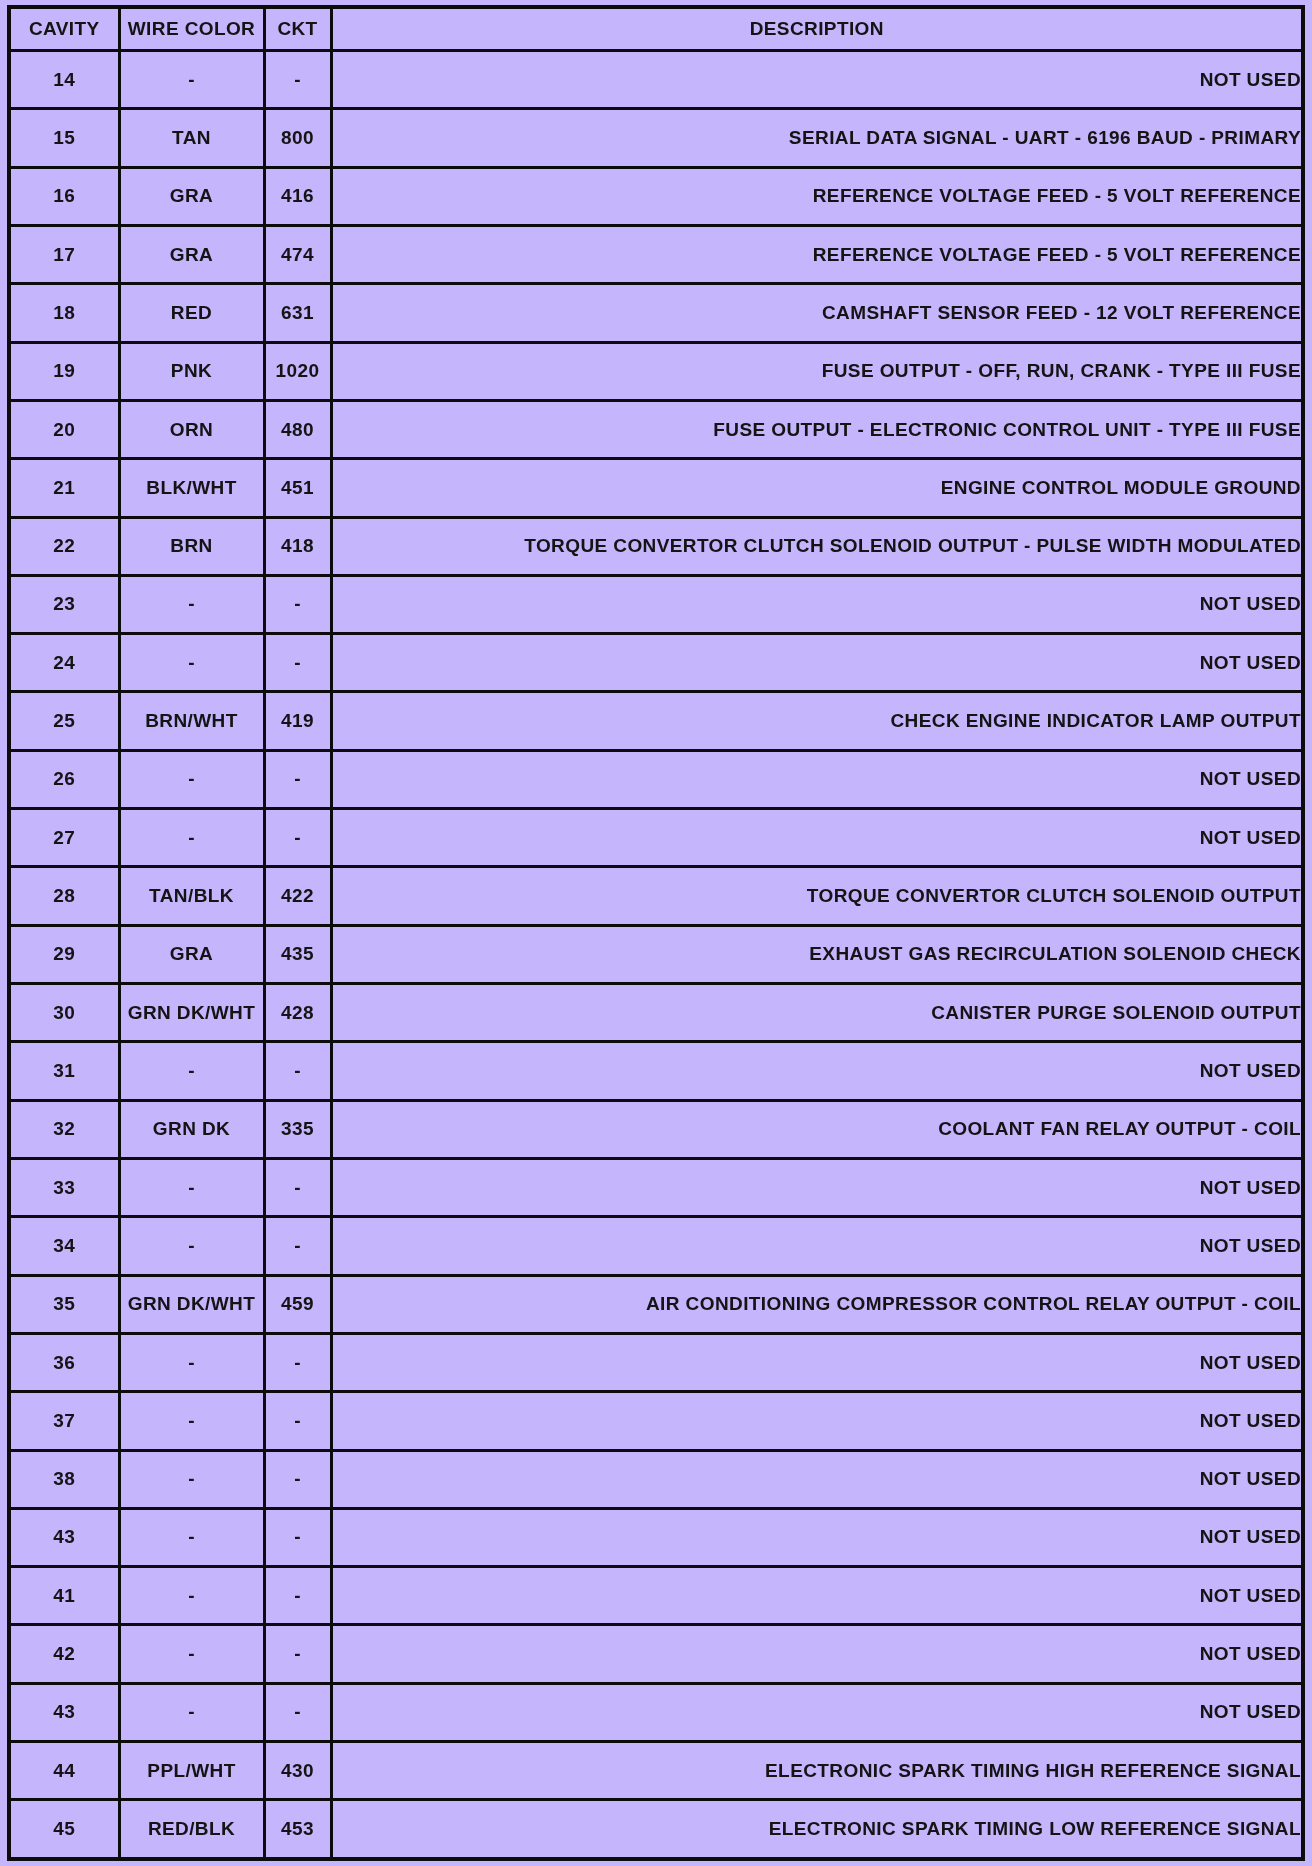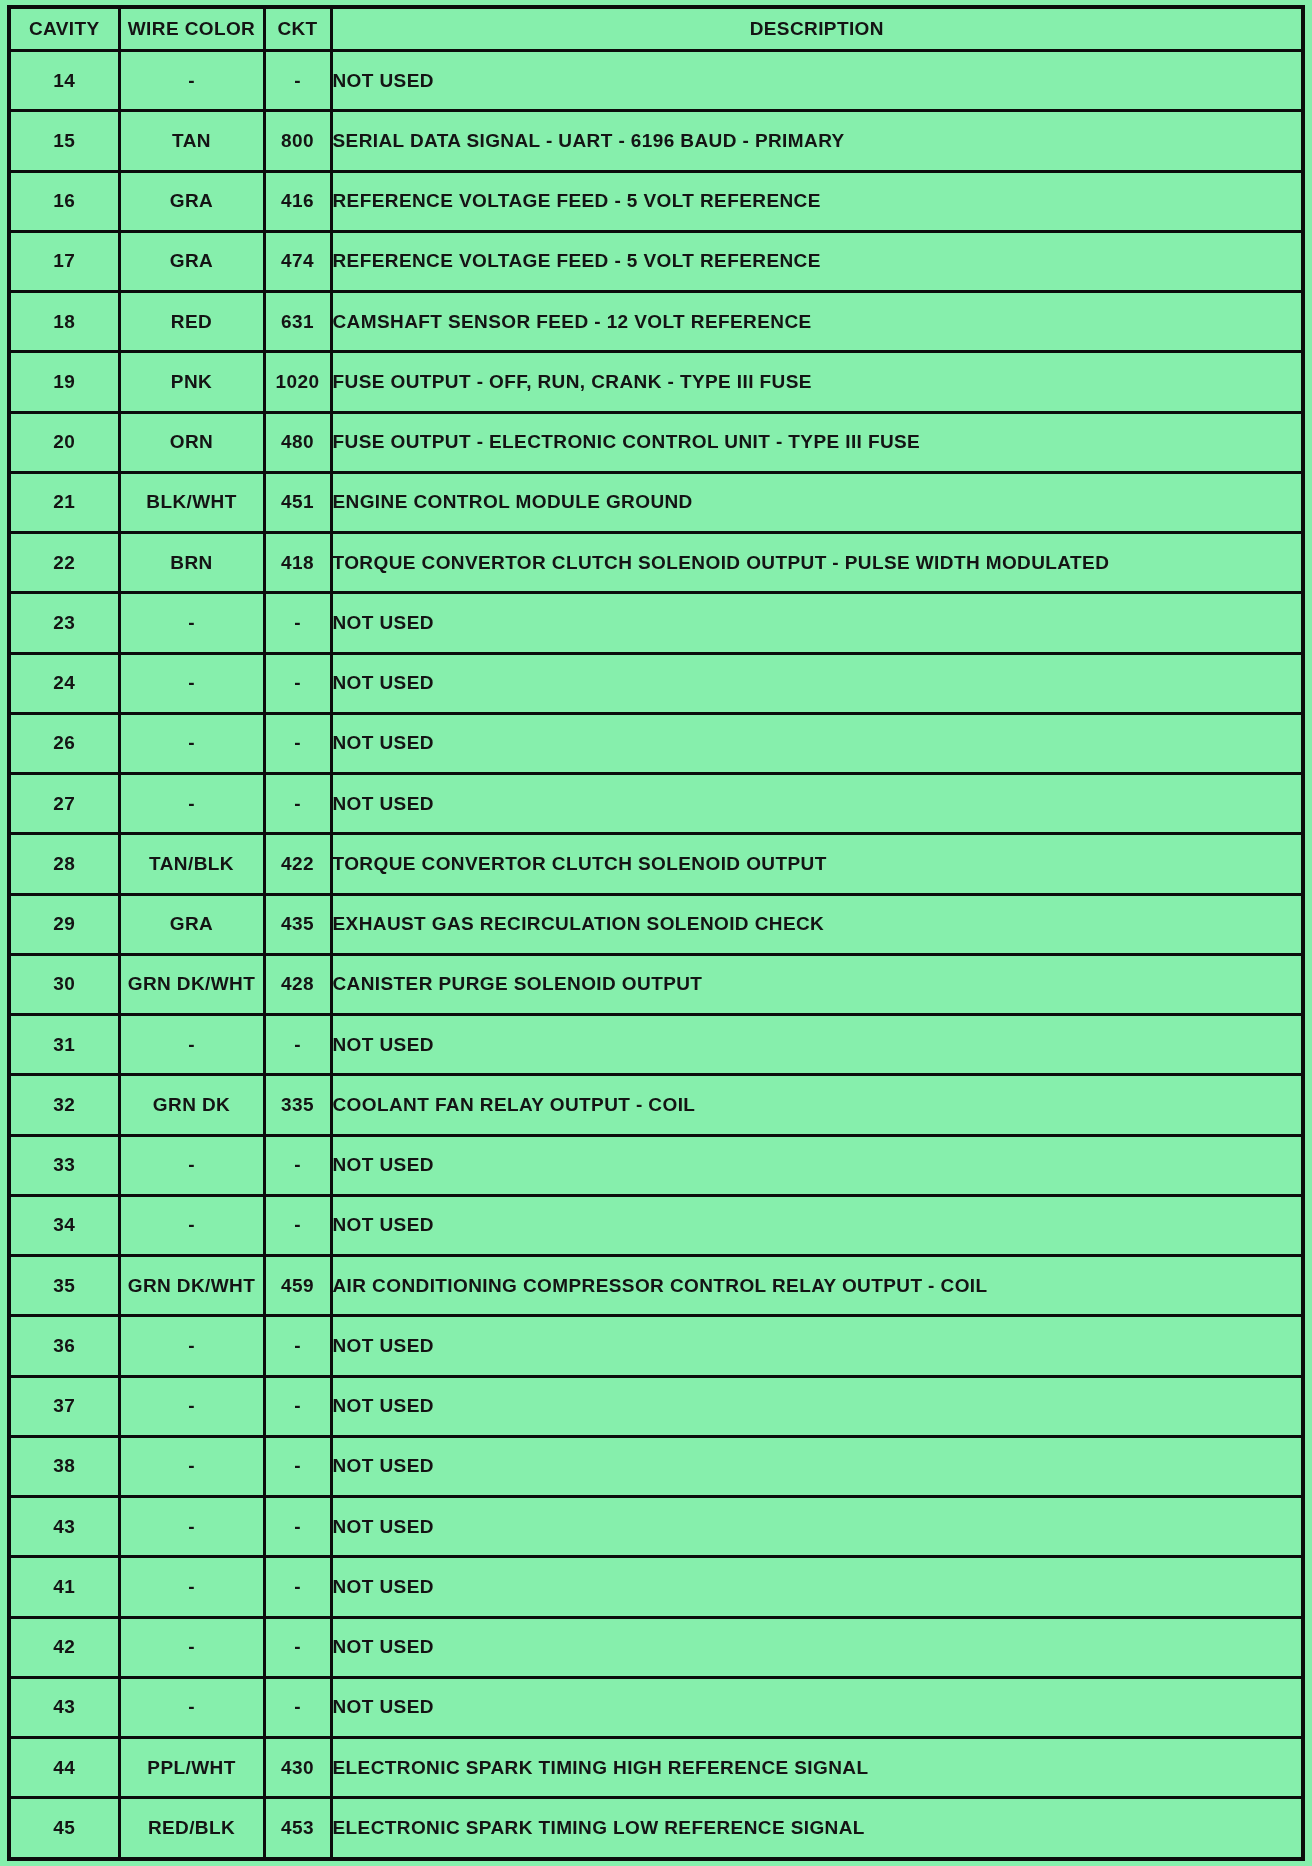--- a/index.html
+++ b/index.html
@@ -4,21 +4,21 @@
 <style>
   html, body {
     margin: 0;
     padding: 0;
     background: #fdfdfc;
     font-family: "Liberation Sans", sans-serif;
   }
   .page {
     width: 1312px;
     height: 1866px;
-    background: #86efac;
+    background: #c4b5fd;
     box-sizing: border-box;
     padding: 5px 7px;
     position: relative;
   }
   table.pinout {
     width: 100%;
     height: 100%;
     border-collapse: collapse;
     table-layout: fixed;
     color: #141414;
@@ -49,21 +49,21 @@
   col.c-cavity      { width: 110px; }
   col.c-wire        { width: 145px; }
   col.c-ckt         { width: 67px; }
   col.c-description { width: auto; }
   td.cell-cavity,
   td.cell-wire,
   td.cell-ckt {
     text-align: center;
   }
   td.cell-desc {
-    text-align: left;
+    text-align: right;
     padding-left: 9px;
   }
 </style>
 </head>
 <body>
 
 <div class="page">
   <table class="pinout">
     <colgroup>
       <col class="c-cavity">
@@ -140,20 +140,26 @@
           <td class="cell-ckt">-</td>
           <td class="cell-desc">NOT USED</td>
         </tr>
         <tr>
           <td class="cell-cavity">24</td>
           <td class="cell-wire">-</td>
           <td class="cell-ckt">-</td>
           <td class="cell-desc">NOT USED</td>
         </tr>
         <tr>
+          <td class="cell-cavity">25</td>
+          <td class="cell-wire">BRN/WHT</td>
+          <td class="cell-ckt">419</td>
+          <td class="cell-desc">CHECK ENGINE INDICATOR LAMP OUTPUT</td>
+        </tr>
+        <tr>
           <td class="cell-cavity">26</td>
           <td class="cell-wire">-</td>
           <td class="cell-ckt">-</td>
           <td class="cell-desc">NOT USED</td>
         </tr>
         <tr>
           <td class="cell-cavity">27</td>
           <td class="cell-wire">-</td>
           <td class="cell-ckt">-</td>
           <td class="cell-desc">NOT USED</td>

